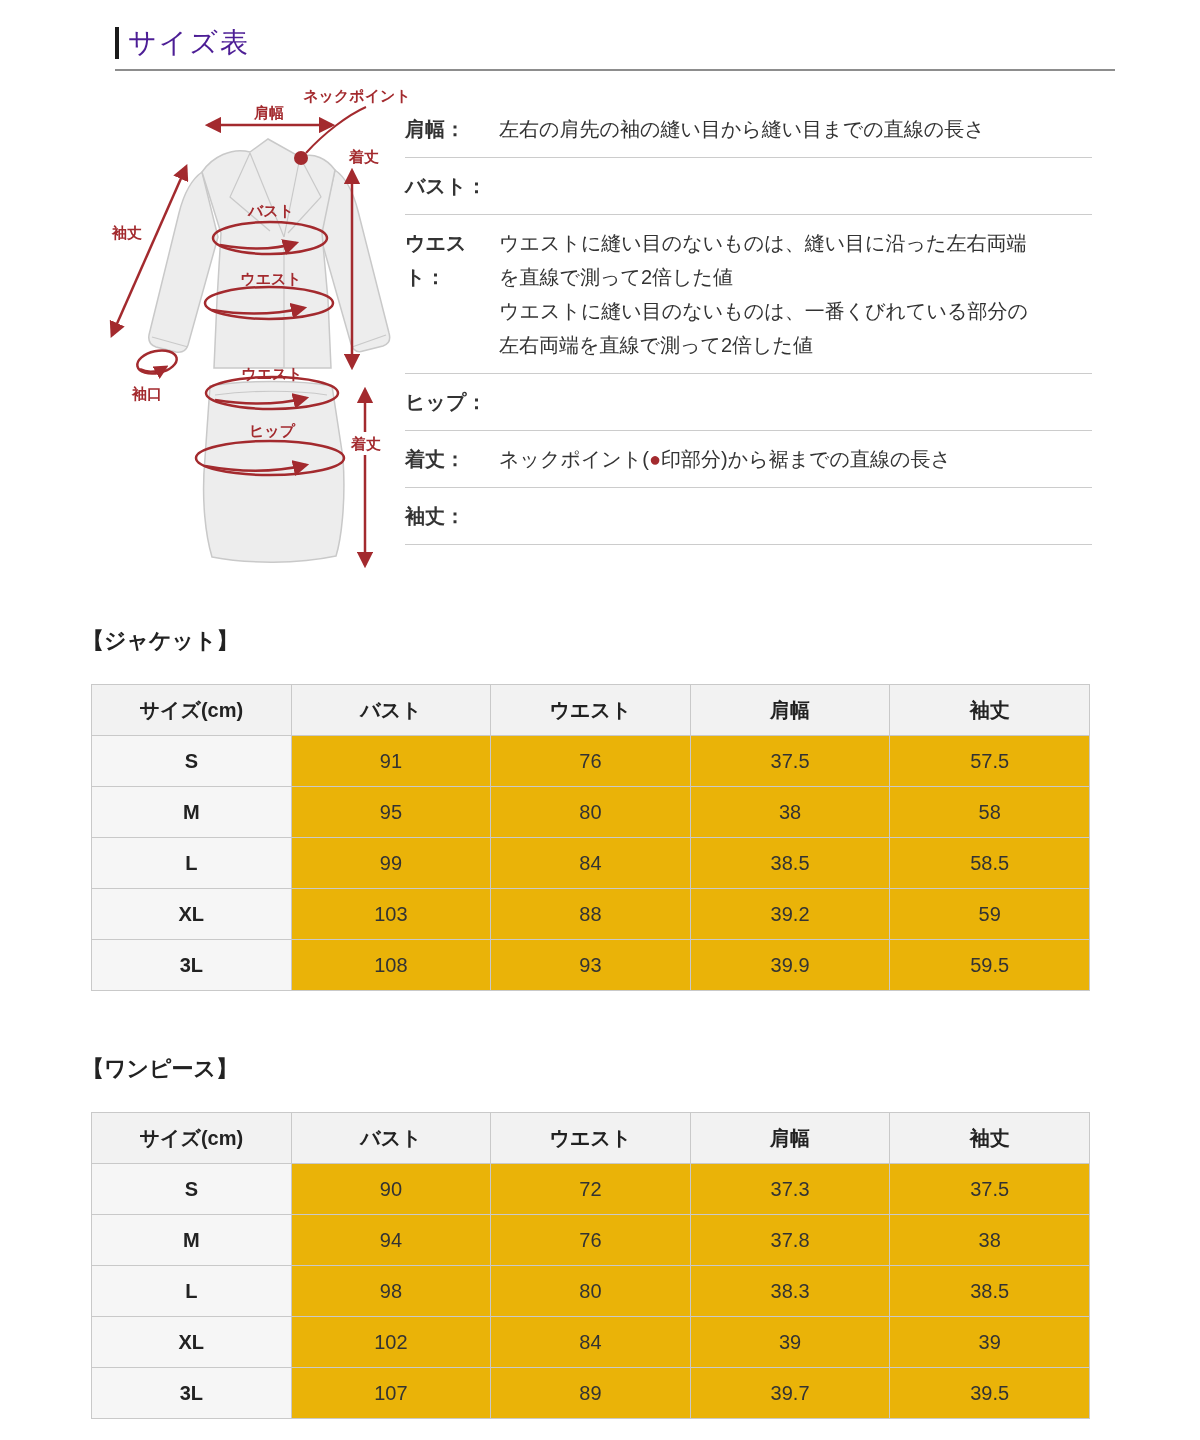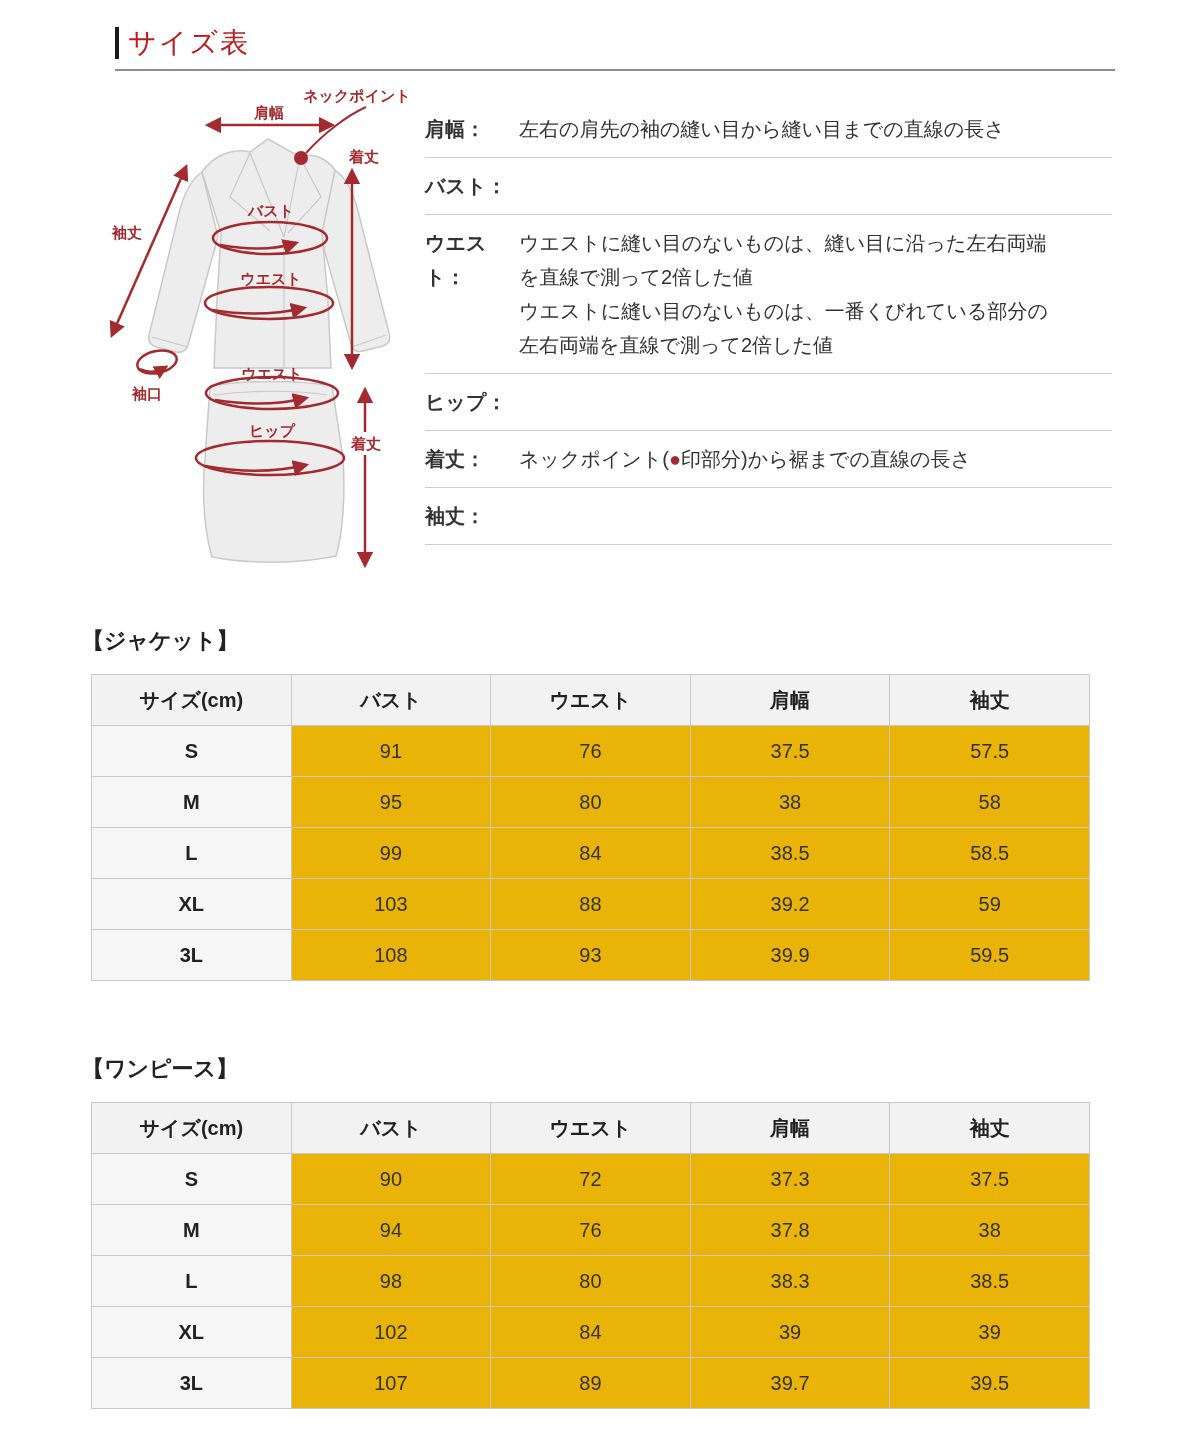--- a/index.html
+++ b/index.html
@@ -5,40 +5,40 @@
   html,body { margin:0; padding:0; background:#fff; }
   .page {
     position:relative; width:1200px; height:1440px; background:#ffffff;
     font-family:"Liberation Sans","DejaVu Sans",sans-serif; color:#333;
     overflow:hidden;
   }
 
   
   .page-header { position:absolute; left:115px; top:24px; display:flex; align-items:center; }
   .title-bar { width:4px; height:32px; background:#1a1a1a; margin-right:9px; }
-  .page-title { font-size:28px; color:#b91c1c; letter-spacing:2px; }
+  .page-title { font-size:28px; color:#4c1d95; letter-spacing:2px; }
   .title-rule { position:absolute; left:115px; top:69px; width:1000px; height:2px; background:#8d8d8d; }
 
   
   .diagram { position:absolute; left:100px; top:85px; }
 
   
-  .definitions { position:absolute; left:425px; top:101px; width:687px; }
+  .definitions { position:absolute; left:405px; top:101px; width:687px; }
   .def-row { display:flex; border-bottom:1px solid #cccccc; padding:11px 0 11px 0; }
   .def-term { flex:none; width:94px; font-weight:bold; font-size:20px; line-height:34px; color:#333; }
   .def-text { font-size:20px; line-height:34px; color:#333; }
   .red-dot { color:#a32a2e; }
 
   
   .size-section { position:absolute; left:80px; width:1032px; }
   #section-0 { top:626px; }
   #section-1 { top:1054px; }
   .size-section-title { margin:0 0 0 2px; font-size:22px; font-weight:bold; color:#222; }
   table.size-table {
-    margin-top:18px; margin-left:11px; width:999px;
+    margin-top:28px; margin-left:11px; width:999px;
     border-collapse:collapse; table-layout:fixed;
   }
   table.size-table th, table.size-table td {
     border:1px solid #c9c9c9; text-align:center; vertical-align:middle;
     font-size:20px; height:50px; padding:0;
   }
   table.size-table thead th { background:#f2f2f2; font-weight:bold; color:#222; }
   table.size-table tbody td { background:#eab308; color:#333; }
   table.size-table tbody td:first-child { background:#f6f6f6; font-weight:bold; color:#222; }
 

